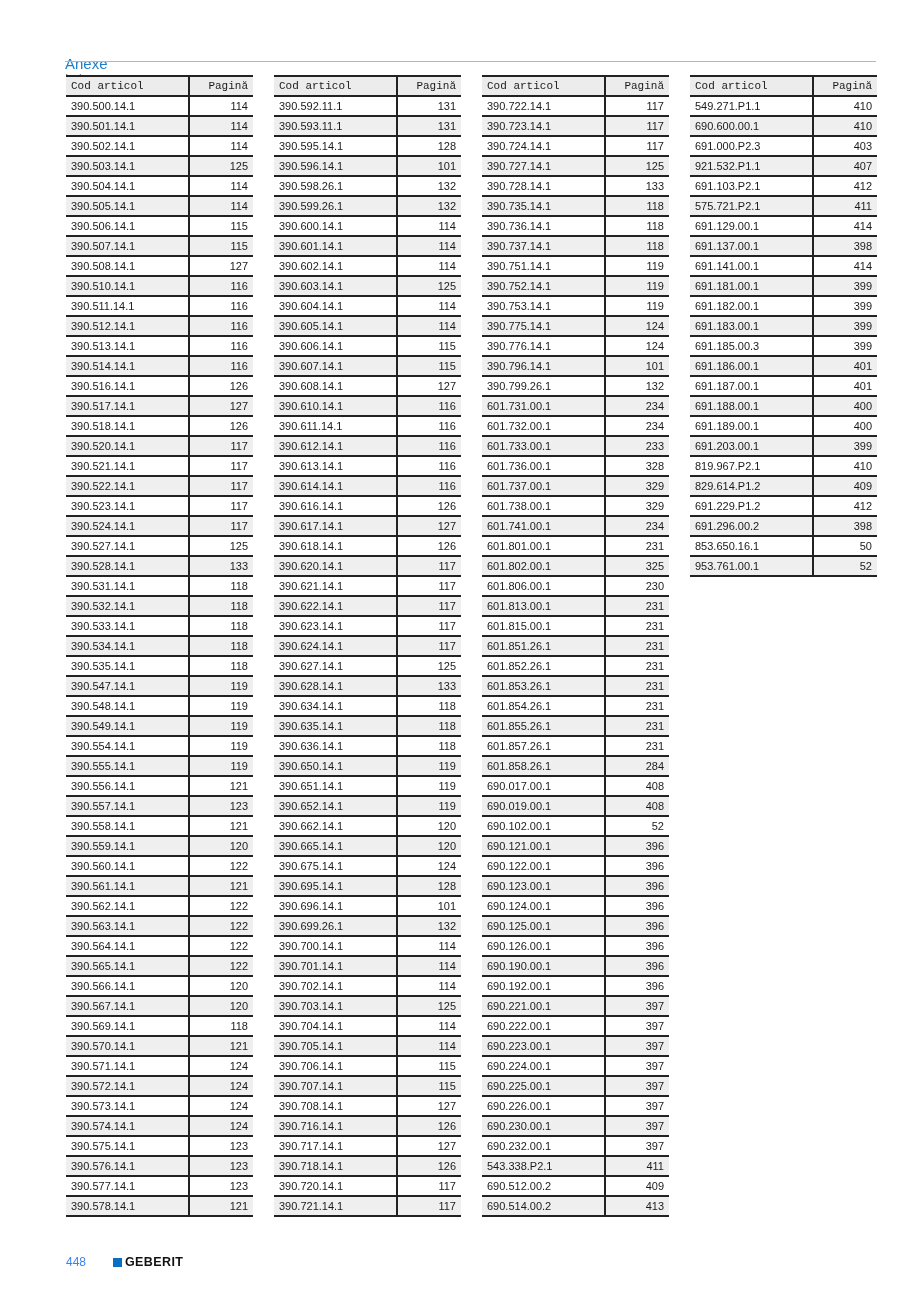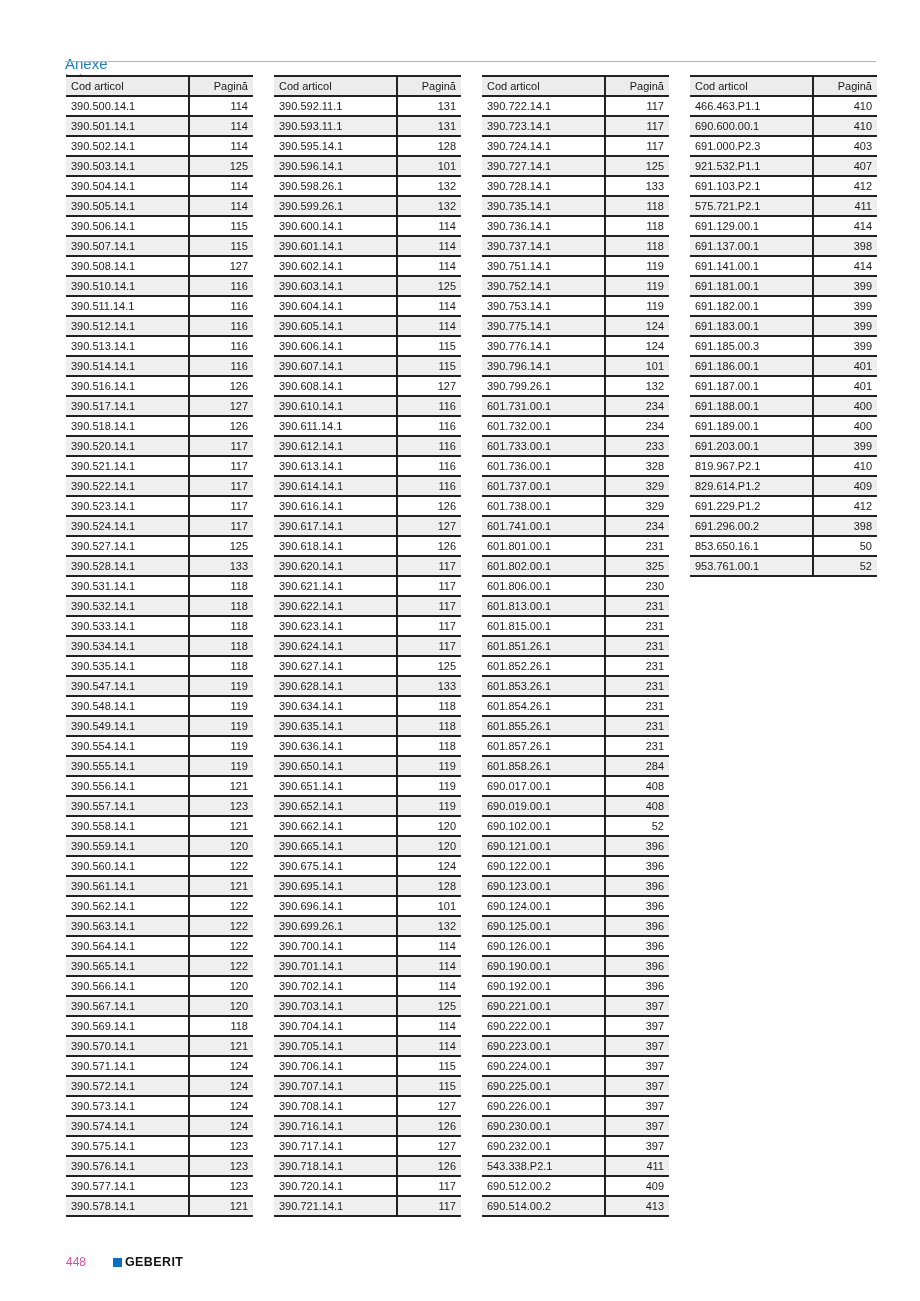--- a/index.html
+++ b/index.html
@@ -6,27 +6,27 @@
   body { width: 920px; height: 1301px; position: relative; overflow: hidden;
          font-family: "Liberation Sans", sans-serif; color: #1a1a1a; }
   .header { position: absolute; left: 65px; top: 15px; margin-top: 40px; }
   .header .section { color: #1f7fc8; font-size: 15px; line-height: 17px; }
   .header .sub { color: #737373; font-size: 12px; line-height: 14px; }
   .rule { position: absolute; left: 65px; top: 61px; width: 811px; height: 1px; background: #8cc0e4; }
   .tables { position: absolute; left: 66px; top: 75px; }
   .idx { position: absolute; top: 0; width: 187px; border-collapse: collapse; }
   .idx th, .idx td { height: 18px; padding: 0 5px; font-size: 11px; font-weight: normal;
                      border-bottom: 2px solid #222; white-space: nowrap; }
-  .idx thead th { background: #ececec; border-top: 2px solid #222; }
+  .idx thead th { background: #ececec; border-top: 2px solid #222; font-family: Liberation Mono, monospace; }
   .idx .c1 { text-align: left; width: 112px; border-right: 2px solid #222; }
   .idx .c2 { text-align: right; }
   .idx tbody tr:nth-child(odd) td { background: #ffffff; }
   .idx tbody tr:nth-child(even) td { background: #efefef; }
   .footer { position: absolute; left: 66px; top: 1255px; display: flex; align-items: center; }
-  .pageno { font-size: 12px; color: #ec4899; width: 47px; }
+  .pageno { font-size: 12px; color: #3b82f6; width: 47px; }
   .logo { display: flex; align-items: center; }
   .logo .sq { width: 9px; height: 9px; background: #0a6fc2; margin-right: 3px; }
   .logo .txt { font-size: 12.5px; font-weight: bold; letter-spacing: 0.4px; color: #111; }
 </style>
 </head>
 <body>
 
 <div class="header">
   <div class="section">Anexe</div>
   <div class="sub">Index</div>
@@ -738,21 +738,21 @@
     </table>
     <table class="idx" style="left: 624px;">
       <thead>
         <tr>
           <th class="c1">Cod articol</th>
           <th class="c2">Pagină</th>
         </tr>
       </thead>
       <tbody>
         <tr>
-          <td class="c1">466.463.P1.1</td>
+          <td class="c1">549.271.P1.1</td>
           <td class="c2">410</td>
         </tr>
         <tr>
           <td class="c1">690.600.00.1</td>
           <td class="c2">410</td>
         </tr>
         <tr>
           <td class="c1">691.000.P2.3</td>
           <td class="c2">403</td>
         </tr>

